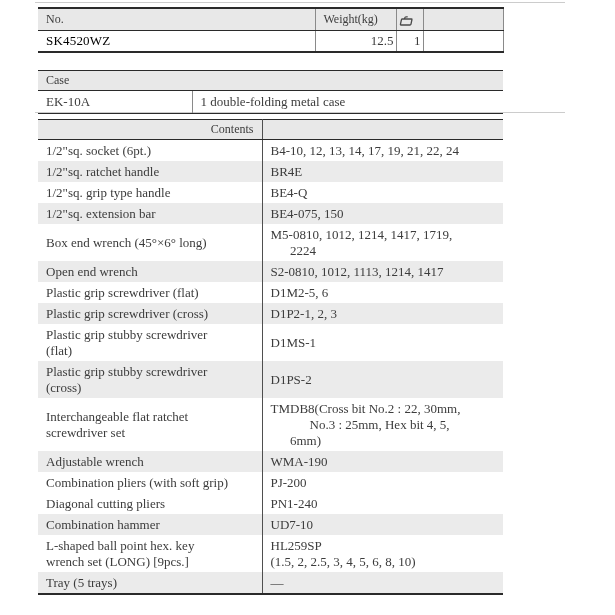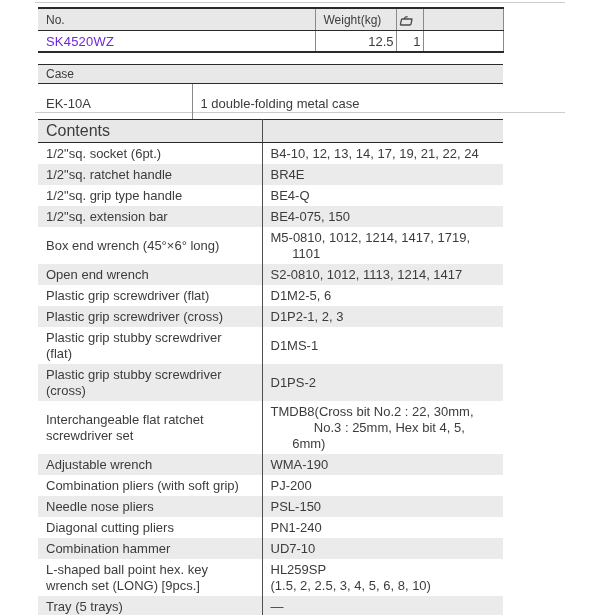--- a/index.html
+++ b/index.html
@@ -1,18 +1,18 @@
 <!DOCTYPE html>
 <html style="--page_bg: #ffffff; --header_bg: #e8e8e8; --alt_row_bg: #ebebeb; --text: #3c3c3c; --dark_border: #2a2a2a; --mid_border: #8a8a8a; --divider: #4f4f4f; --faint_rule: #cccccc; --icon_stroke: #4a4a4a;"><head>
 <meta charset="utf-8">
 <style>
   html,body{margin:0;padding:0;background:#fff;}
   .panel{
     position:relative;width:607px;height:615px;background:var(--page_bg,#fff);
-    font-family:Liberation Sans, sans-serif;color:var(--text,#3c3c3c);
+    font-family:Liberation Serif, serif;color:var(--text,#3c3c3c);
     overflow:hidden;
   }
   .rule{position:absolute;left:35px;width:530px;height:1px;background:var(--faint_rule,#ccc);}
   #rule-top{top:2px;}
   #rule-mid{top:112px;}
 
   table{border-collapse:collapse;position:absolute;left:38px;width:465px;table-layout:fixed;}
   th,td{overflow:hidden;}
 
   
@@ -21,42 +21,42 @@
     background:var(--header_bg,#e8e8e8);font-size:12px;font-weight:normal;text-align:left;
     padding:3px 8px;border-top:2px solid var(--dark_border,#2a2a2a);
     border-bottom:1px solid var(--dark_border,#2a2a2a);height:15px;vertical-align:middle;
   }
   .product-table td{
     border-bottom:2px solid var(--dark_border,#2a2a2a);
     padding:1px 8px;height:18px;vertical-align:middle;font-size:13px;
   }
   .product-table th + th, .product-table td + td{border-left:1px solid var(--mid_border,#8a8a8a);}
   .product-table th:last-child, .product-table td:last-child{border-right:1px solid var(--mid_border,#8a8a8a);}
-  .model-no{font-size:17px;color:#6d28d9;letter-spacing:.2px;}
+  .model-no{font-size:17px;color:#000000;letter-spacing:.2px;}
   .num{text-align:right;font-size:15px;padding:1px 2px !important;}
   .icon-cell{text-align:center;padding:2px 2px !important;}
   .icon-cell svg{display:inline-block;transform:skewX(-12deg);vertical-align:middle;}
 
   
-  .case-table{top:64px;}
+  .case-table{top:70px;}
   .case-table th{
     background:var(--header_bg,#e8e8e8);font-size:12px;font-weight:normal;text-align:left;
     padding:2px 8px;border-top:1.5px solid var(--dark_border,#2a2a2a);
     border-bottom:1px solid var(--dark_border,#2a2a2a);height:14px;vertical-align:middle;
   }
   .case-table td{
-    font-size:13px;padding:11px 8px;height:16px;vertical-align:middle;
+    font-size:13px;padding:3px 8px;height:16px;vertical-align:middle;
     border-bottom:1.5px solid var(--dark_border,#2a2a2a);
   }
   .case-table td + td{border-left:1px solid var(--mid_border,#8a8a8a);}
 
   
   .contents-table{top:119px;}
   .contents-table th{
-    background:var(--header_bg,#e8e8e8);font-size:16px;font-weight:normal;text-align:left;
+    background:var(--header_bg,#e8e8e8);font-size:12px;font-weight:normal;text-align:right;
     padding:2px 8px;border-top:1.5px solid var(--dark_border,#2a2a2a);
     border-bottom:1.5px solid var(--dark_border,#2a2a2a);height:14px;vertical-align:middle;
   }
   .contents-table th:first-child, .contents-table td:first-child{
     border-right:1.5px solid var(--divider,#4f4f4f);
   }
   .contents-table td{
     font-size:13px;line-height:16px;padding:2.5px 8px;vertical-align:middle;
     white-space:pre-wrap;
   }
@@ -146,21 +146,21 @@
           <td>1/2"sq. grip type handle</td>
           <td>BE4-Q</td>
         </tr>
         <tr class="alt">
           <td>1/2"sq. extension bar</td>
           <td>BE4-075, 150</td>
         </tr>
         <tr>
           <td>Box end wrench (45°×6° long)</td>
           <td>M5-0810, 1012, 1214, 1417, 1719,
-      1101</td>
+      2224</td>
         </tr>
         <tr class="alt">
           <td>Open end wrench</td>
           <td>S2-0810, 1012, 1113, 1214, 1417</td>
         </tr>
         <tr>
           <td>Plastic grip screwdriver (flat)</td>
           <td>D1M2-5, 6</td>
         </tr>
         <tr class="alt">
@@ -185,24 +185,20 @@
       6mm)</td>
         </tr>
         <tr class="alt">
           <td>Adjustable wrench</td>
           <td>WMA-190</td>
         </tr>
         <tr>
           <td>Combination pliers (with soft grip)</td>
           <td>PJ-200</td>
         </tr>
-        <tr class="alt">
-          <td>Needle nose pliers</td>
-          <td>PSL-150</td>
-        </tr>
         <tr>
           <td>Diagonal cutting pliers</td>
           <td>PN1-240</td>
         </tr>
         <tr class="alt">
           <td>Combination hammer</td>
           <td>UD7-10</td>
         </tr>
         <tr>
           <td>L-shaped ball point hex. key

